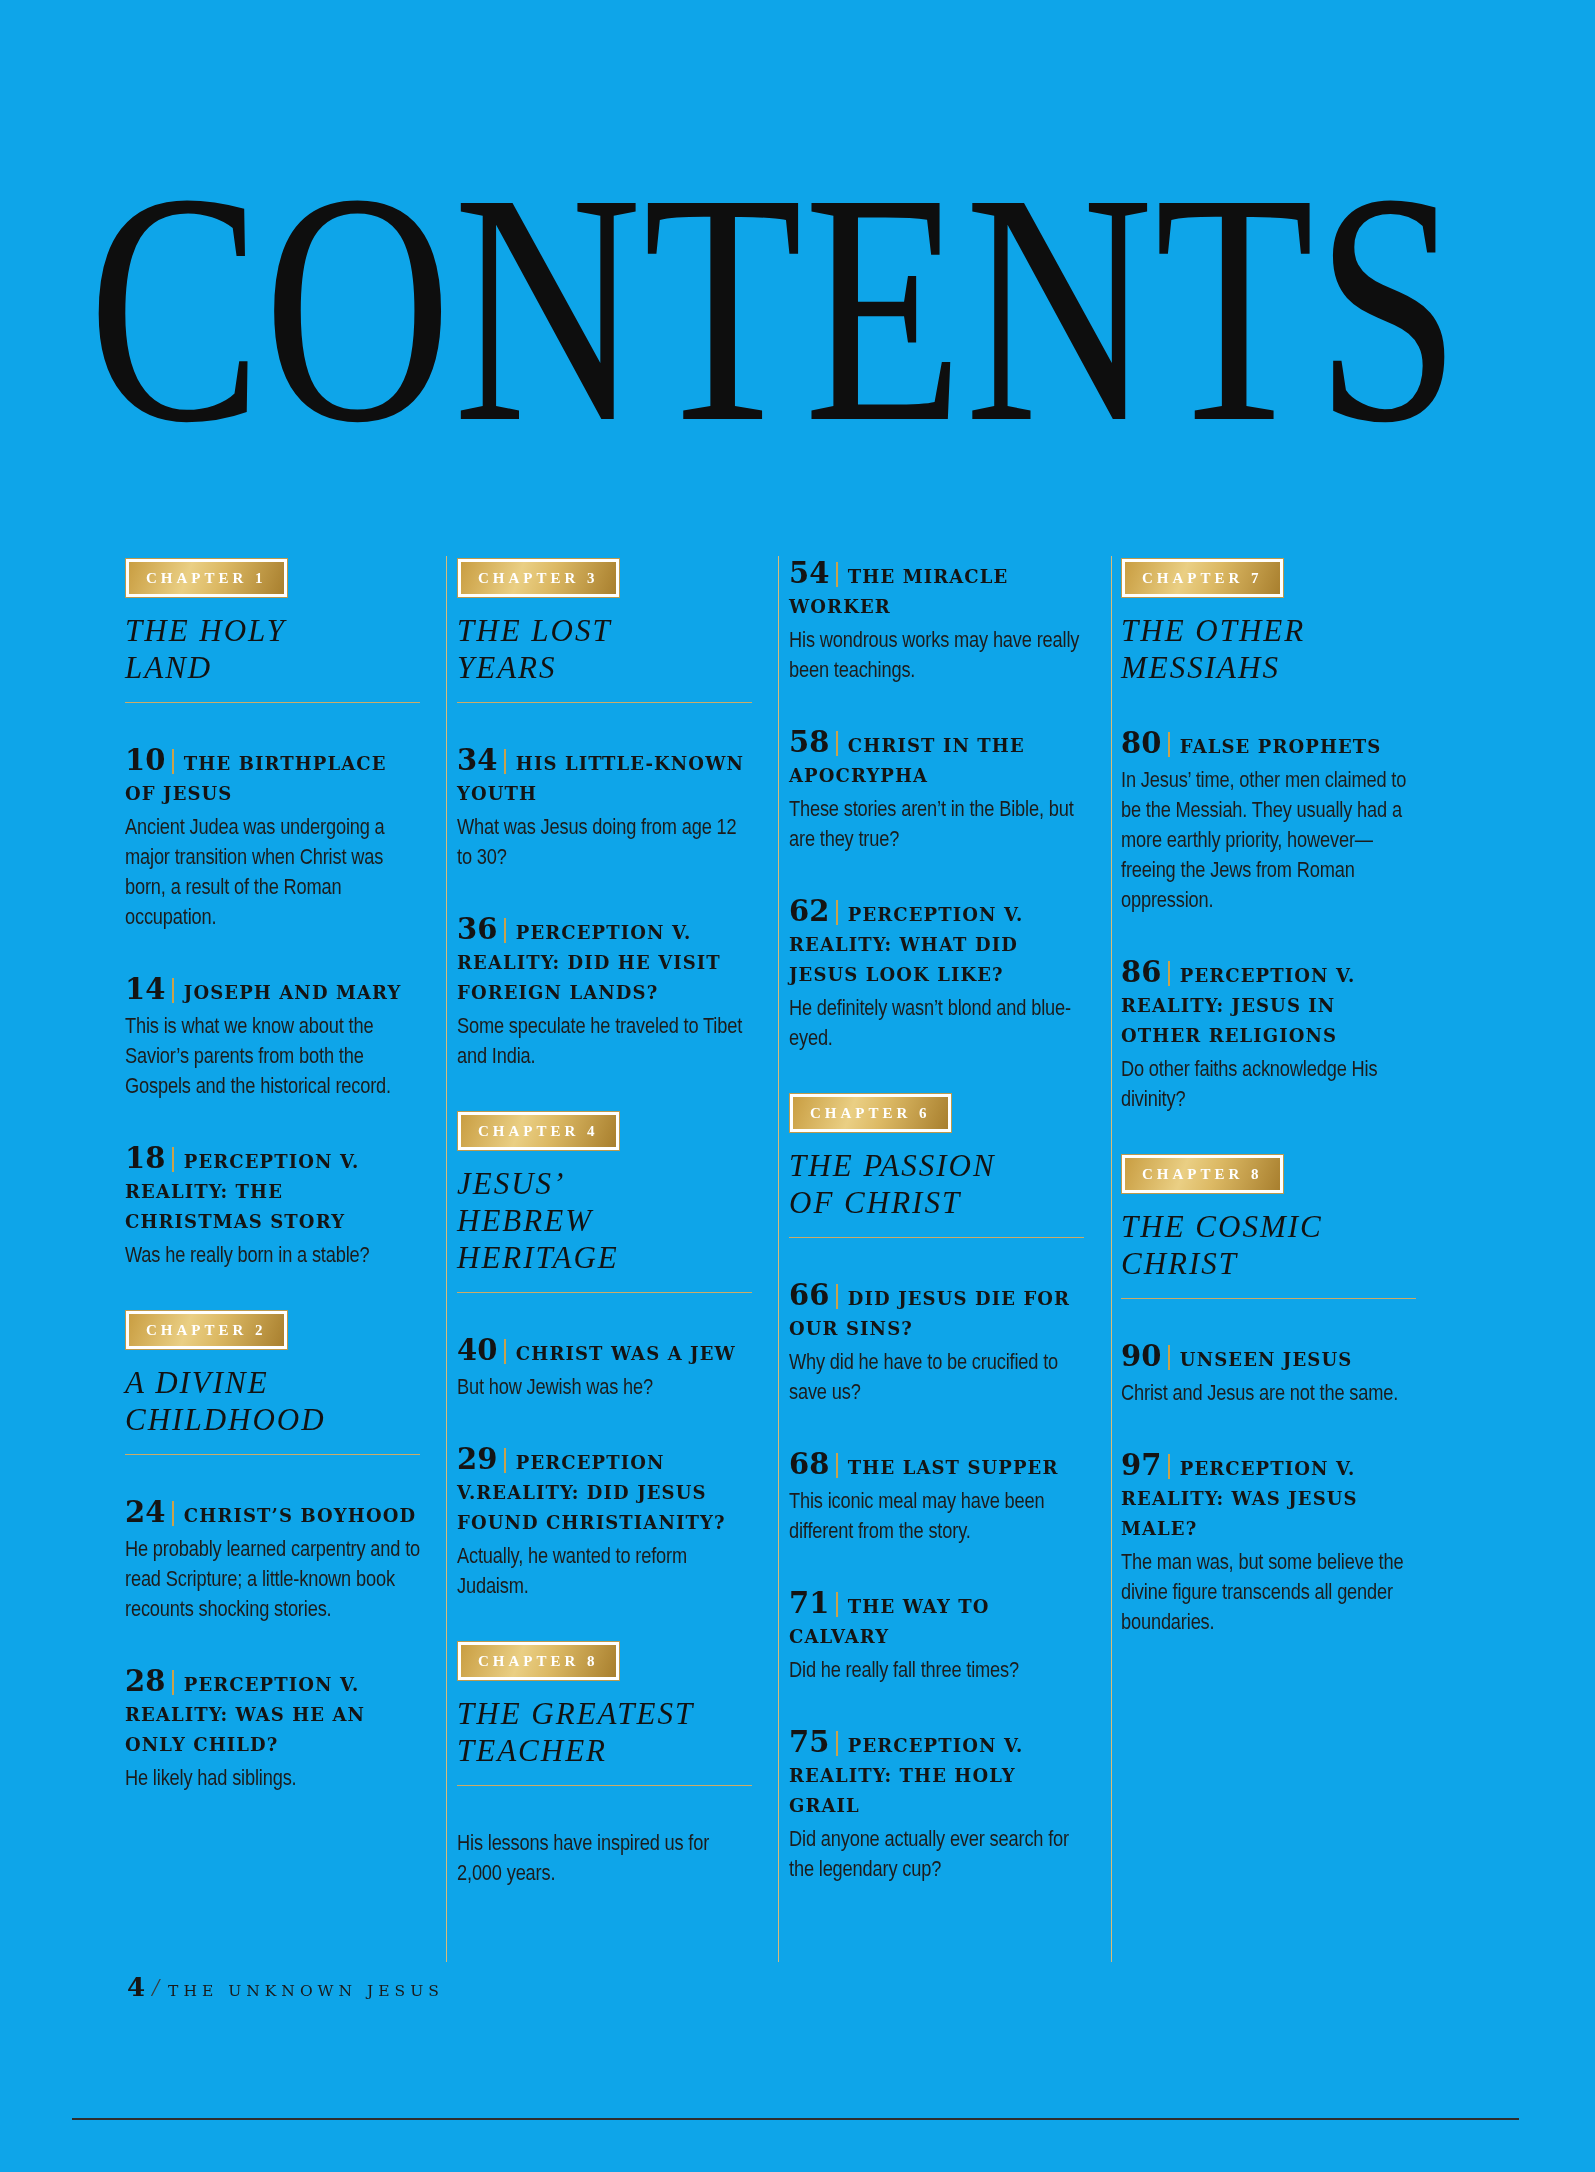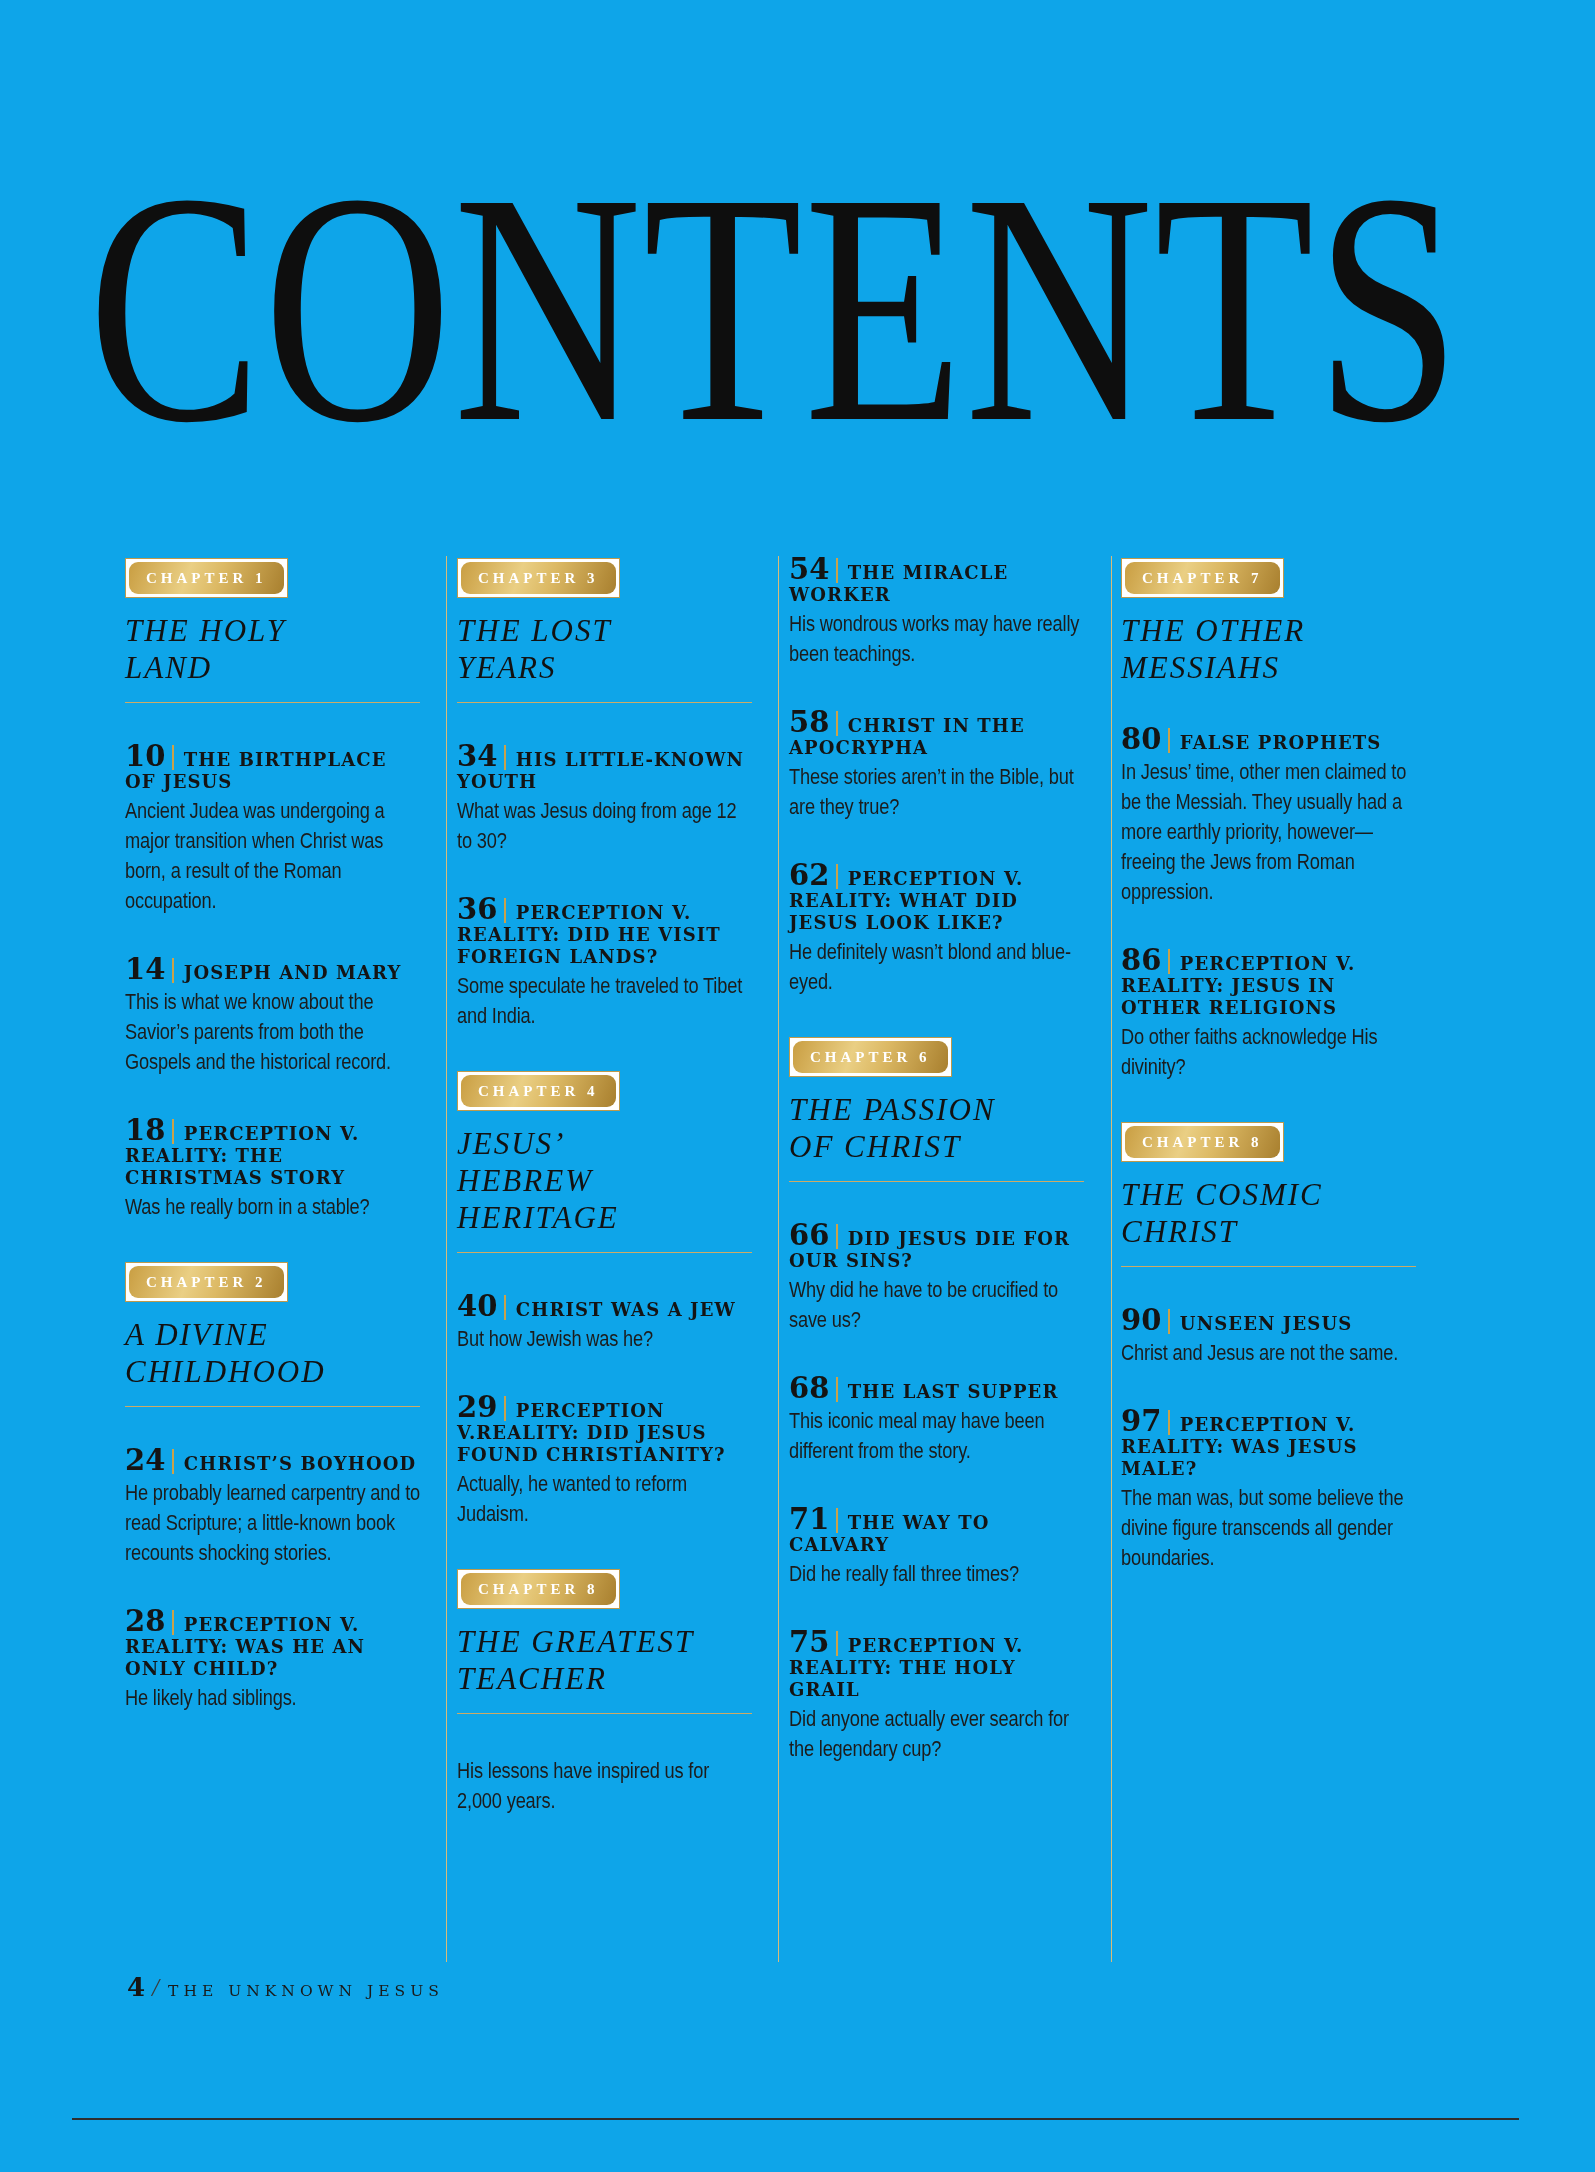--- a/index.html
+++ b/index.html
@@ -27,33 +27,32 @@
   
   .chapter { margin-top:40px; }
   .badge {
     display:inline-block; border:1.5px solid #bd9a4d; background:#ffffff; padding:3px;
   }
   .badge-core {
     display:block; padding:8px 17px 7px;
     background:linear-gradient(110deg,#c99e42 0%, #eacf84 38%, #dcb964 58%, #a87f2e 100%);
     color:#ffffff; font-weight:bold; font-size:15px; letter-spacing:4px;
     font-family:"Liberation Serif", serif;
-    border-radius:9px;
   }
   .chapter-title {
     margin-top:14px; max-width:245px;
     font-style:italic; font-size:31px; line-height:37px; letter-spacing:2px; color:#121212;
   }
   .chapter-rule { margin:16px 0 0 0; border:none; border-top:1.5px solid #cdab66; width:100%; }
 
   
   .entry { margin-top:42px; }
   .entry-head {
     font-family:"DejaVu Serif", serif; font-weight:bold;
-    font-size:18px; line-height:22px; letter-spacing:1.1px; color:#141414;
+    font-size:18px; line-height:30px; letter-spacing:1.1px; color:#141414;
   }
   .num {
     font-family:"DejaVu Serif", serif; font-weight:bold; font-size:29px; letter-spacing:0;
   }
   .numbar {
     display:inline-block; width:1.5px; height:25px; background:#cba24b;
     margin:0 10px 0 7px; vertical-align:-4px;
   }
   .entry-desc {
     margin-top:3px; font-family:"Liberation Sans", sans-serif;

